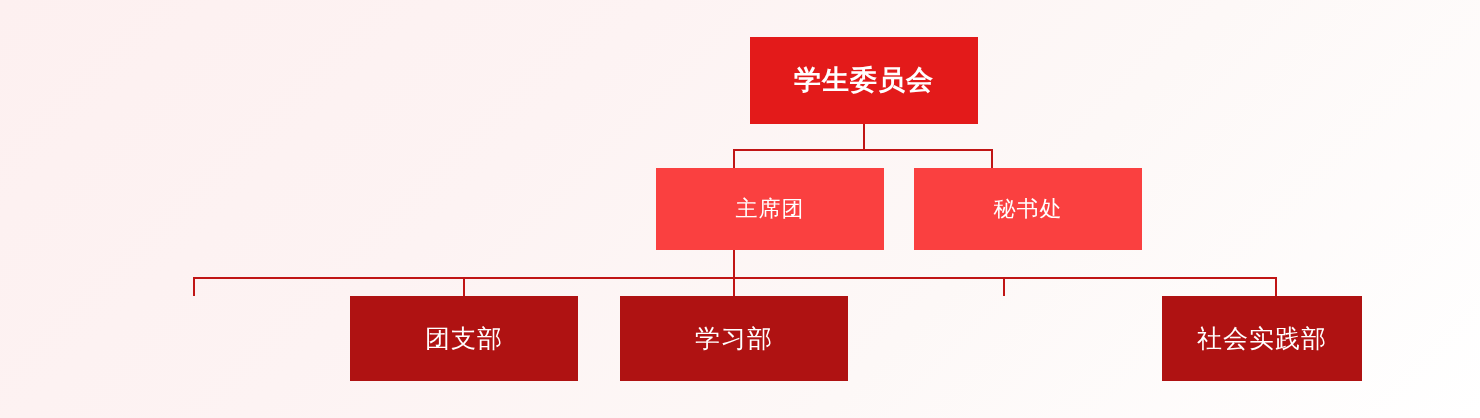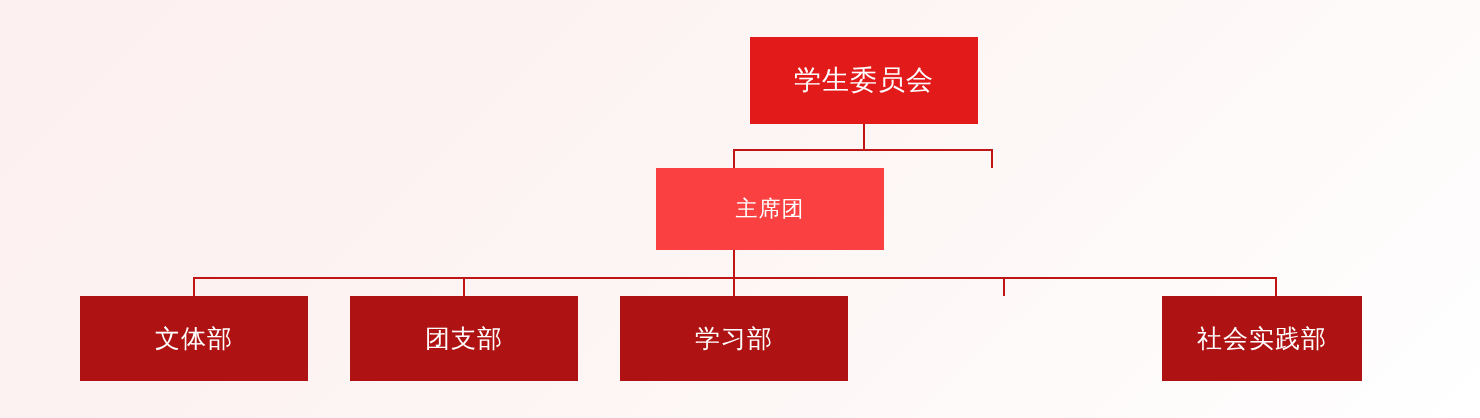--- a/index.html
+++ b/index.html
@@ -28,20 +28,21 @@
     box-sizing: border-box;
     color: #ffffff;
     text-align: center;
     letter-spacing: 1px;
     z-index: 3;
     user-select: none;
   }
   .node-root {
     background: #e31a1a;
     font-size: 27px;
+    font-weight: bold;
   }
   .node-mid {
     background: #fa4040;
     font-size: 22px;
     margin-left: 36px;
   }
   .node-dept {
     background: #af1212;
     font-size: 25px;
   }
@@ -76,24 +77,24 @@
   <div class="conn conn-v" style="left:1003px; top:277px; height:19px;"></div>
   <div class="conn conn-v" style="left:1275px; top:277px; height:19px;"></div>
 
   <div class="node node-root" style="left:750px; top:37px; width:228px; height:87px;">
     <span class="node-label">学生委员会</span>
   </div>
 
   <div class="node node-mid" style="left:620px; top:168px; width:228px; height:82px;">
     <span class="node-label">主席团</span>
   </div>
+  <div class="node node-mid" style="left:878px; top:168px; width:228px; height:82px;">
+    <span class="node-label">秘书处</span>
+  </div>
 
-  <div class="node node-dept" style="left:80px; top:296px; width:228px; height:85px;">
-    <span class="node-label">文体部</span>
-  </div>
   <div class="node node-dept" style="left:350px; top:296px; width:228px; height:85px;">
     <span class="node-label">团支部</span>
   </div>
   <div class="node node-dept" style="left:620px; top:296px; width:228px; height:85px;">
     <span class="node-label">学习部</span>
   </div>
   <div class="node node-dept" style="left:1162px; top:296px; width:200px; height:85px;">
     <span class="node-label">社会实践部</span>
   </div>
 

